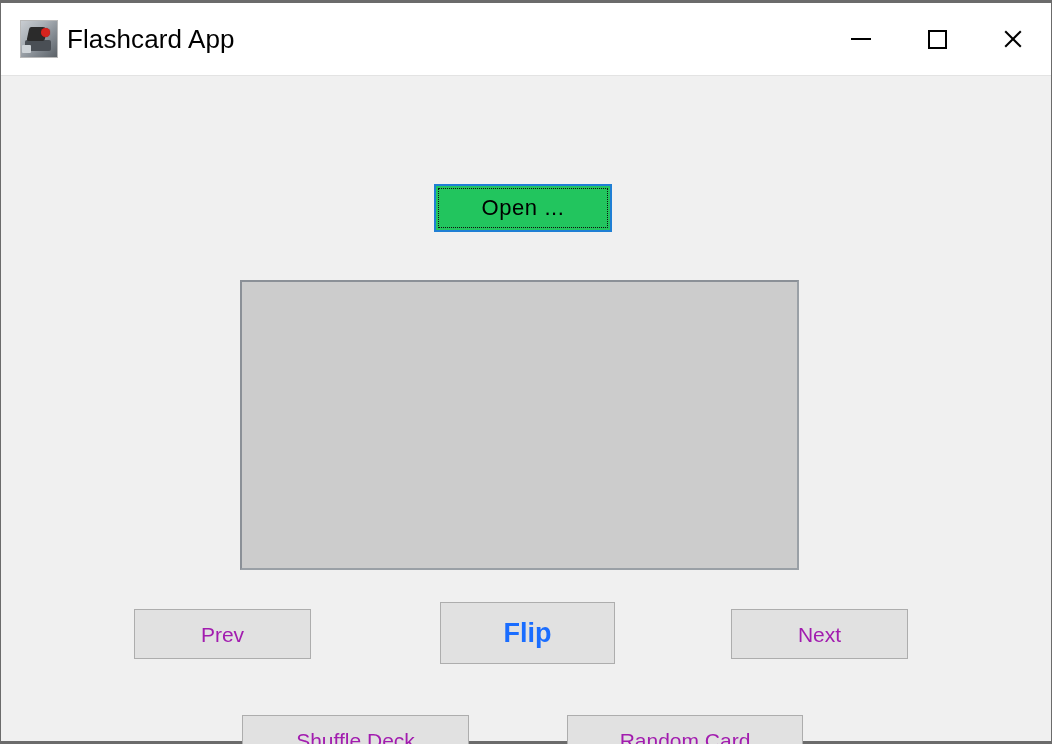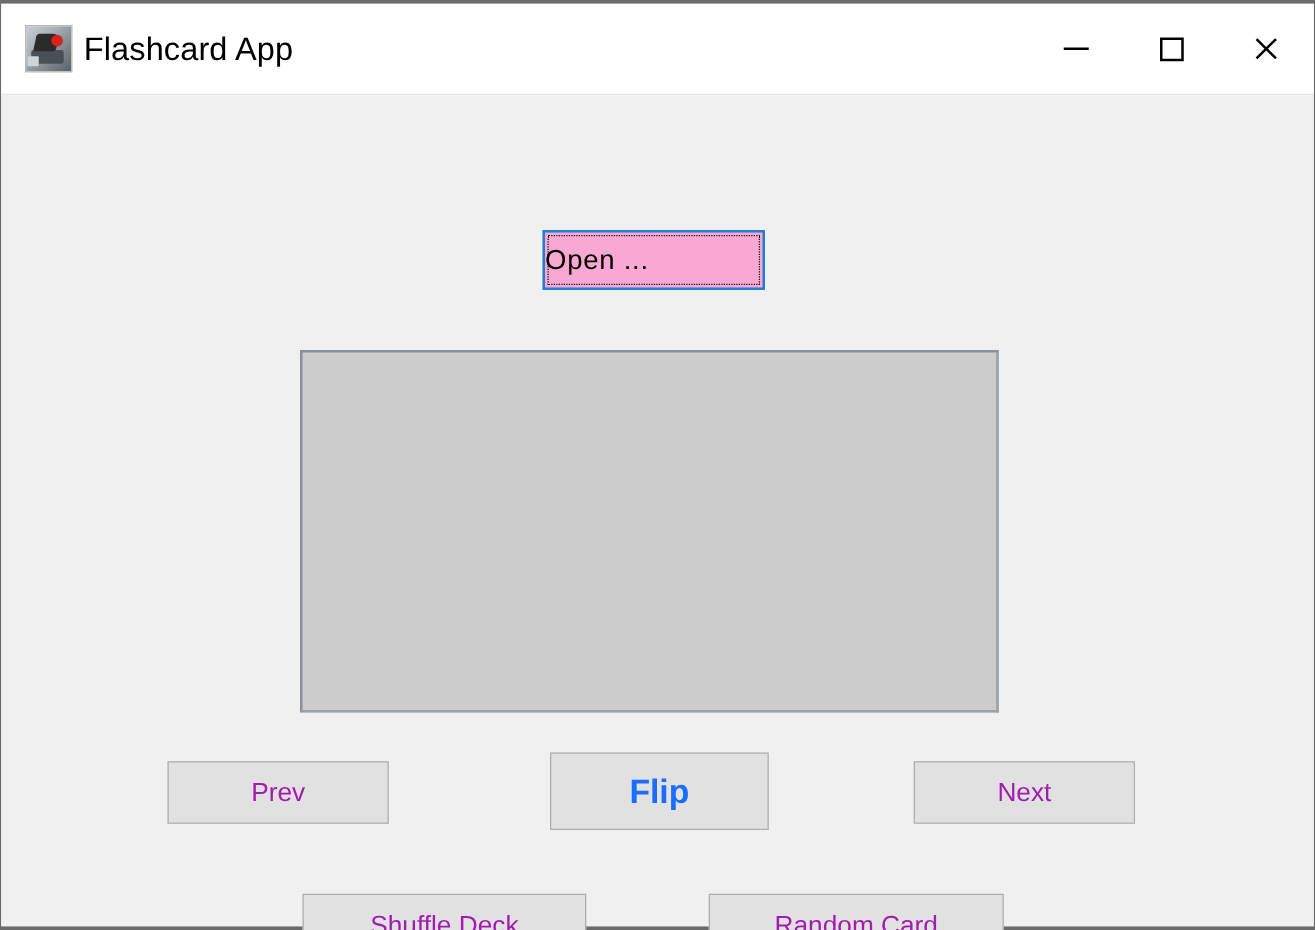--- a/index.html
+++ b/index.html
@@ -163,27 +163,27 @@
     text-align: center;
     user-select: none;
   }
 
   
   #btn-open {
     left: 433px;
     top: 108px;
     width: 178px;
     height: 48px;
-    background: #f9a8d4;
+    background: #22c55e;
     border: 2px solid #1f7fd4;
     position: absolute;
     box-sizing: border-box;
     display: flex;
     align-items: center;
-    justify-content: flex-start;
+    justify-content: center;
     font-size: 22px;
     color: #000;
     font-family: "Liberation Sans", sans-serif;
   }
   #btn-open .focus-ring {
     position: absolute;
     left: 2px;
     top: 2px;
     right: 2px;
     bottom: 2px;

